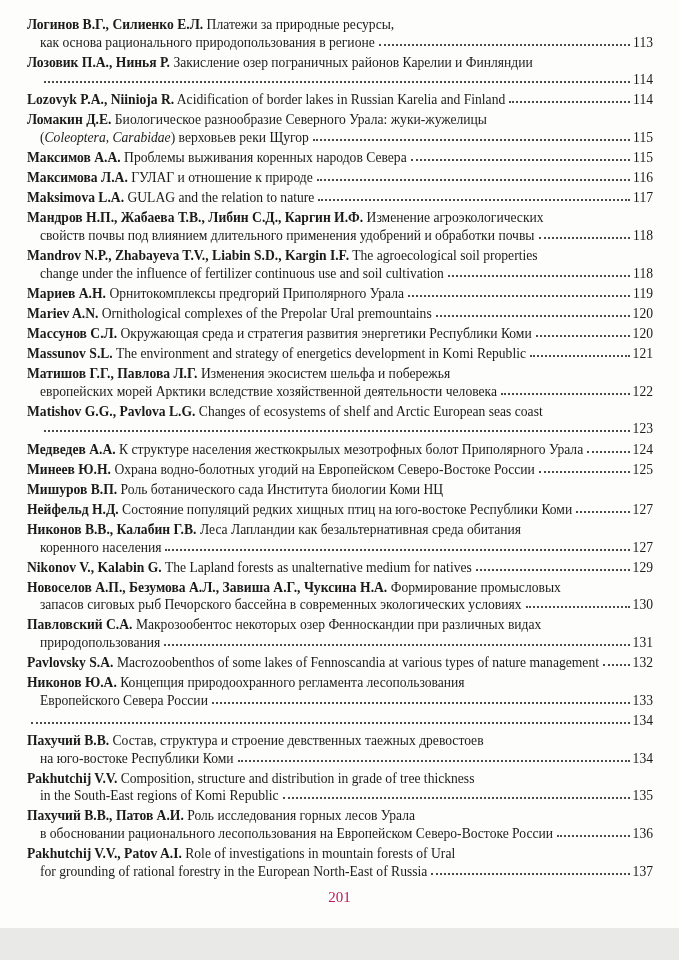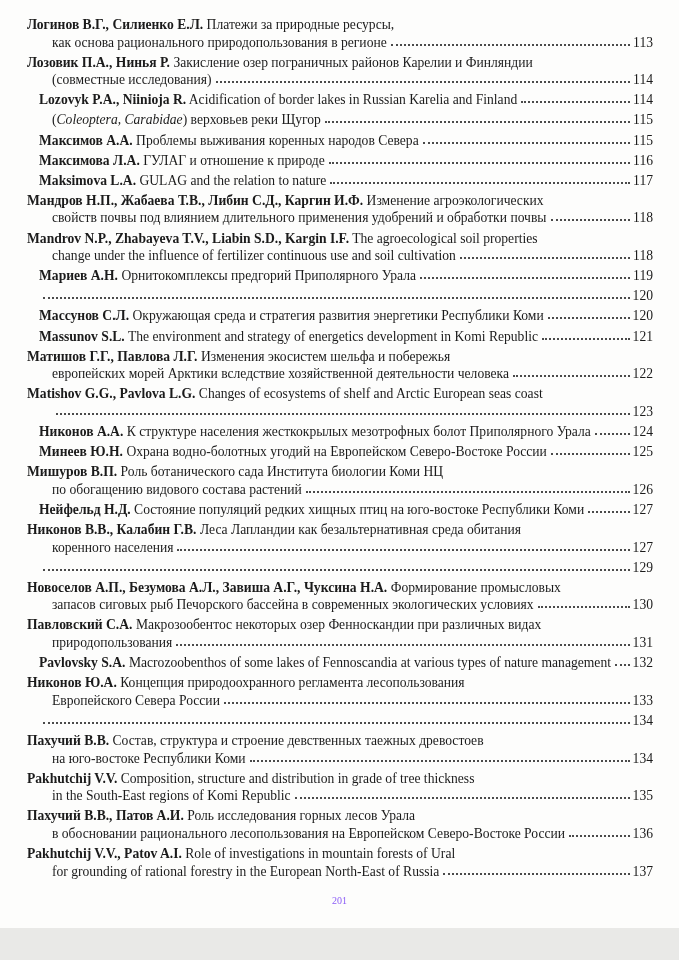--- a/index.html
+++ b/index.html
@@ -21,74 +21,73 @@
     overflow: hidden;
   }
   .entries { width: 100%; }
   .entry { margin-bottom: 2.5px; }
   .line {
     line-height: 17.6px;
   }
   .line.last {
     display: flex;
     align-items: baseline;
-    margin-left: 12px;
   }
   .line.cont { padding-left: 13px; }
   .line-text { min-width: 0; }
   .b { font-weight: bold; }
   .i { font-style: italic; }
   .leader {
     flex: 1 1 auto;
     min-width: 8px;
     border-bottom: 2px dotted #4a4a4a;
     margin: 0 3px 0 4px;
     position: relative;
     top: -1px;
   }
   .pagenum { white-space: nowrap; }
   .footer {
     position: absolute;
     left: 0;
     bottom: 22px;
     width: 100%;
     text-align: center;
-    font-size: 10px;
-    color: #8b5cf6;
+    font-size: 15px;
+    color: #be185d;
   }
 </style>
 </head>
 <body>
 
 <div class="page">
   <div class="entries">
       <div class="entry">
         <div class="line"><span class="line-text"><span class="b">Логинов В.Г., Силиенко Е.Л.</span><span> Платежи за природные ресурсы,</span></span></div>
         <div class="line cont last">
           <span class="line-text"><span>как основа рационального природопользования в регионе</span></span>
           <span class="leader"></span>
           <span class="pagenum">113</span>
         </div>
       </div>
       <div class="entry">
         <div class="line"><span class="line-text"><span class="b">Лозовик П.А., Нинья Р.</span><span> Закисление озер пограничных районов Карелии и Финляндии</span></span></div>
         <div class="line cont last">
-          <span class="line-text"><span>(совместные исследования)</span></span>
           <span class="leader"></span>
           <span class="pagenum">114</span>
         </div>
       </div>
       <div class="entry">
         <div class="line last">
           <span class="line-text"><span class="b">Lozovyk P.A., Niinioja R.</span><span> Acidification of border lakes in Russian Karelia and Finland</span></span>
           <span class="leader"></span>
           <span class="pagenum">114</span>
         </div>
       </div>
       <div class="entry">
+        <div class="line"><span class="line-text"><span class="b">Ломакин Д.Е.</span><span> Биологическое разнообразие Северного Урала: жуки-жужелицы</span></span></div>
         <div class="line cont last">
           <span class="line-text"><span>(</span><span class="i">Coleoptera, Carabidae</span><span>) верховьев реки Щугор</span></span>
           <span class="leader"></span>
           <span class="pagenum">115</span>
         </div>
       </div>
       <div class="entry">
         <div class="line last">
           <span class="line-text"><span class="b">Максимов А.А.</span><span> Проблемы выживания коренных народов Севера</span></span>
           <span class="leader"></span>
@@ -127,20 +126,21 @@
       </div>
       <div class="entry">
         <div class="line last">
           <span class="line-text"><span class="b">Мариев А.Н.</span><span> Орнитокомплексы предгорий Приполярного Урала</span></span>
           <span class="leader"></span>
           <span class="pagenum">119</span>
         </div>
       </div>
       <div class="entry">
         <div class="line last">
+          <span class="line-text"><span class="b">Mariev A.N.</span><span> Ornithological complexes of the Prepolar Ural premountains</span></span>
           <span class="leader"></span>
           <span class="pagenum">120</span>
         </div>
       </div>
       <div class="entry">
         <div class="line last">
           <span class="line-text"><span class="b">Массунов С.Л.</span><span> Окружающая среда и стратегия развития энергетики Республики Коми</span></span>
           <span class="leader"></span>
           <span class="pagenum">120</span>
         </div>
@@ -162,57 +162,53 @@
       </div>
       <div class="entry">
         <div class="line"><span class="line-text"><span class="b">Matishov G.G., Pavlova L.G.</span><span> Changes of ecosystems of shelf and Arctic European seas coast</span></span></div>
         <div class="line cont last">
           <span class="leader"></span>
           <span class="pagenum">123</span>
         </div>
       </div>
       <div class="entry">
         <div class="line last">
-          <span class="line-text"><span class="b">Никонов А.А.</span><span> К структуре населения жесткокрылых мезотрофных болот Приполярного Урала</span></span>
+          <span class="line-text"><span class="b">Медведев А.А.</span><span> К структуре населения жесткокрылых мезотрофных болот Приполярного Урала</span></span>
           <span class="leader"></span>
           <span class="pagenum">124</span>
         </div>
       </div>
       <div class="entry">
         <div class="line last">
           <span class="line-text"><span class="b">Минеев Ю.Н.</span><span> Охрана водно-болотных угодий на Европейском Северо-Востоке России</span></span>
           <span class="leader"></span>
           <span class="pagenum">125</span>
         </div>
       </div>
       <div class="entry">
         <div class="line"><span class="line-text"><span class="b">Мишуров В.П.</span><span> Роль ботанического сада Института биологии Коми НЦ</span></span></div>
-        <div class="line cont last">
-          <span class="line-text"><span>по обогащению видового состава растений</span></span>
-          <span class="leader"></span>
-          <span class="pagenum">126</span>
-        </div>
       </div>
       <div class="entry">
         <div class="line last">
           <span class="line-text"><span class="b">Нейфельд Н.Д.</span><span> Состояние популяций редких хищных птиц на юго-востоке Республики Коми</span></span>
           <span class="leader"></span>
           <span class="pagenum">127</span>
         </div>
       </div>
       <div class="entry">
         <div class="line"><span class="line-text"><span class="b">Никонов В.В., Калабин Г.В.</span><span> Леса Лапландии как безальтернативная среда обитания</span></span></div>
         <div class="line cont last">
           <span class="line-text"><span>коренного населения</span></span>
           <span class="leader"></span>
           <span class="pagenum">127</span>
         </div>
       </div>
       <div class="entry">
         <div class="line last">
+          <span class="line-text"><span class="b">Nikonov V., Kalabin G.</span><span> The Lapland forests as unalternative medium for natives</span></span>
           <span class="leader"></span>
           <span class="pagenum">129</span>
         </div>
       </div>
       <div class="entry">
         <div class="line"><span class="line-text"><span class="b">Новоселов А.П., Безумова А.Л., Завиша А.Г., Чуксина Н.А.</span><span> Формирование промысловых</span></span></div>
         <div class="line cont last">
           <span class="line-text"><span>запасов сиговых рыб Печорского бассейна в современных экологических условиях</span></span>
           <span class="leader"></span>
           <span class="pagenum">130</span>

